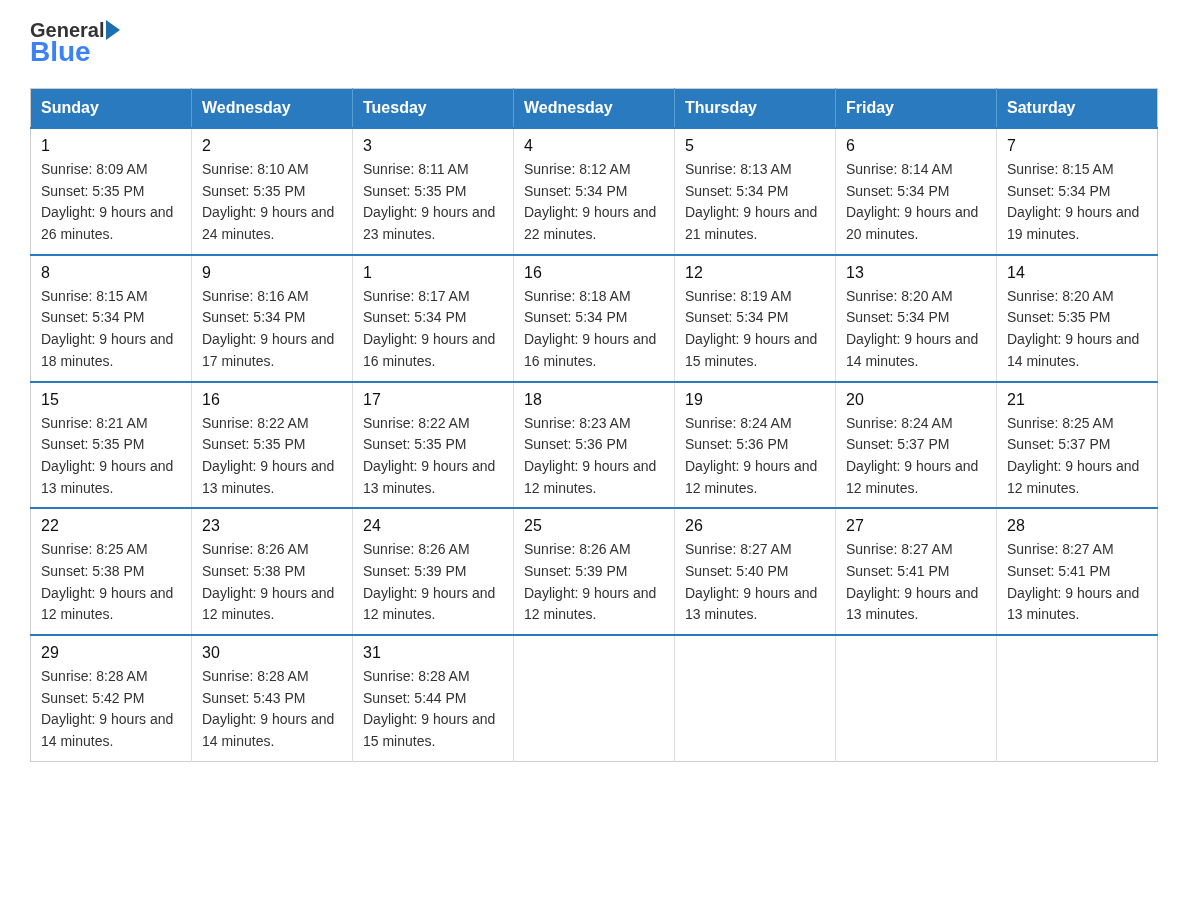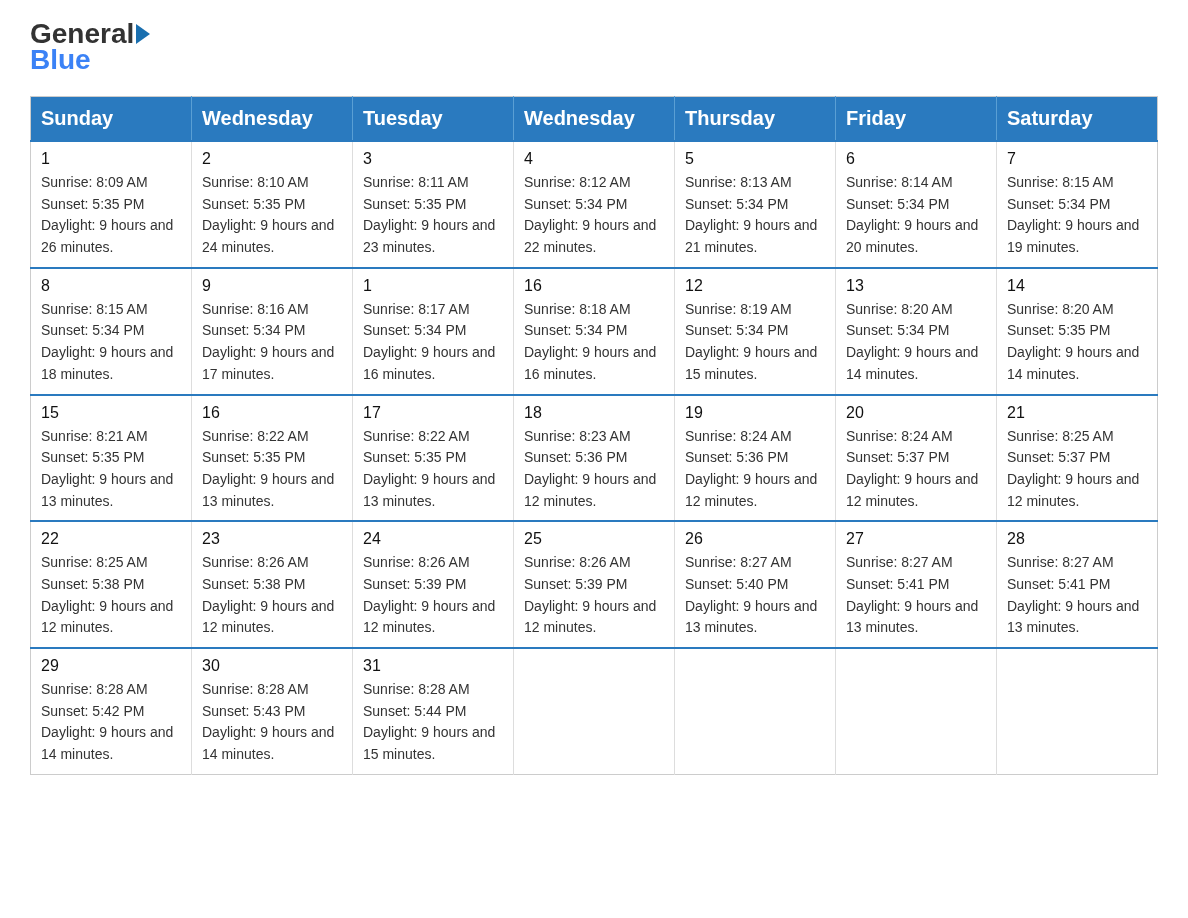--- a/index.html
+++ b/index.html
@@ -20,21 +20,21 @@
 
     .logo {
       display: flex;
       flex-direction: column;
       align-items: flex-start;
     }
 
     .logo-text {
       display: flex;
       align-items: center;
-      font-size: 28px;
+      font-size: 20px;
       font-weight: bold;
       color: #333;
       line-height: 1;
     }
 
     .logo-general {
       color: #333;
     }
 
     .logo-triangle {
@@ -73,21 +73,21 @@
     .calendar {
       width: 100%;
       border-collapse: collapse;
       border: 1px solid #ccc;
     }
 
     .calendar thead tr th {
       background: #2a7abf;
       color: #fff;
       padding: 10px 10px;
-      font-size: 20px;
+      font-size: 16px;
       font-weight: bold;
       text-align: left;
       border-right: 1px solid #5a9fd4;
     }
 
     .calendar thead tr th:last-child {
       border-right: none;
     }
 
     .calendar tbody tr td {

